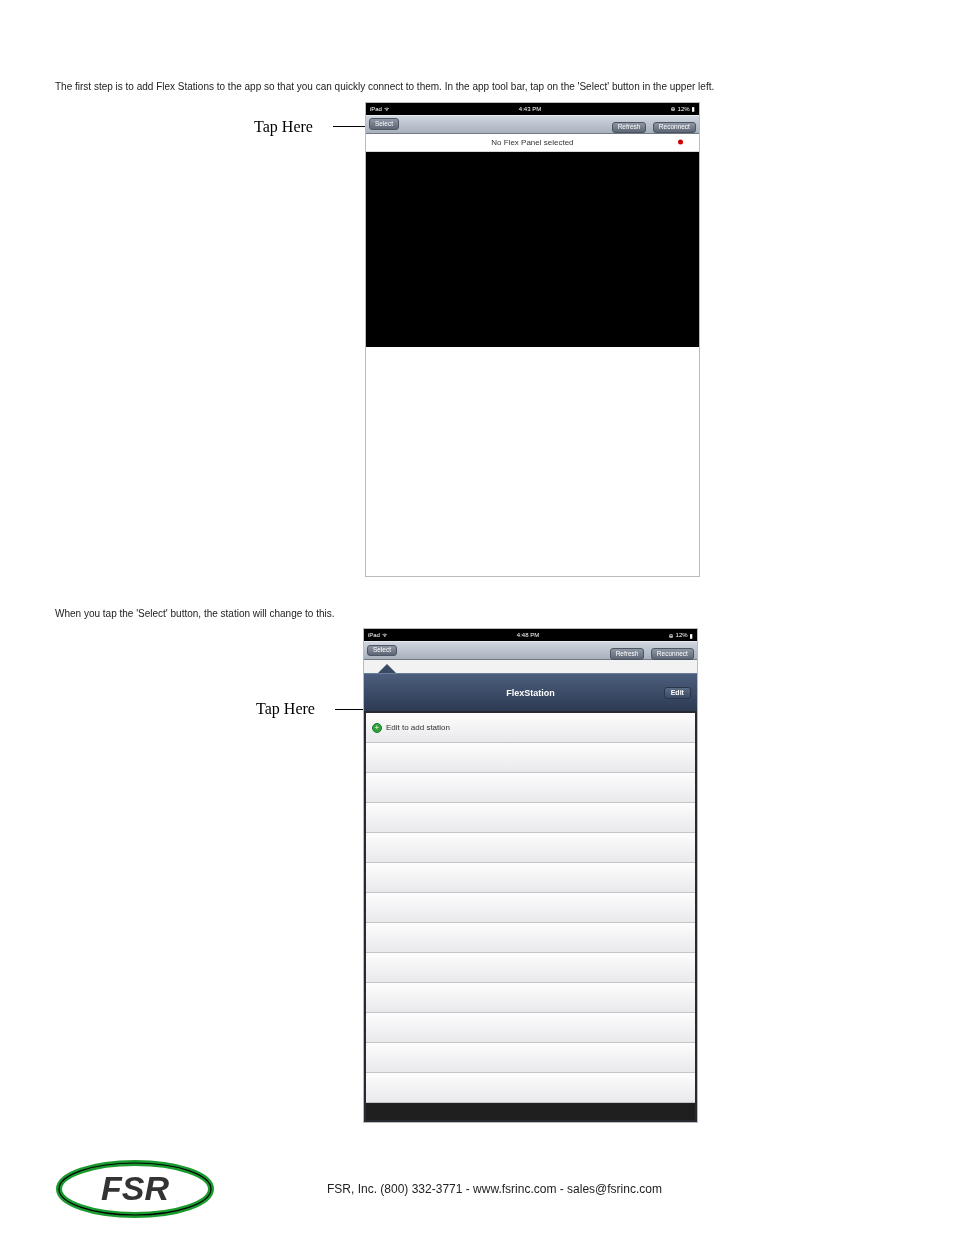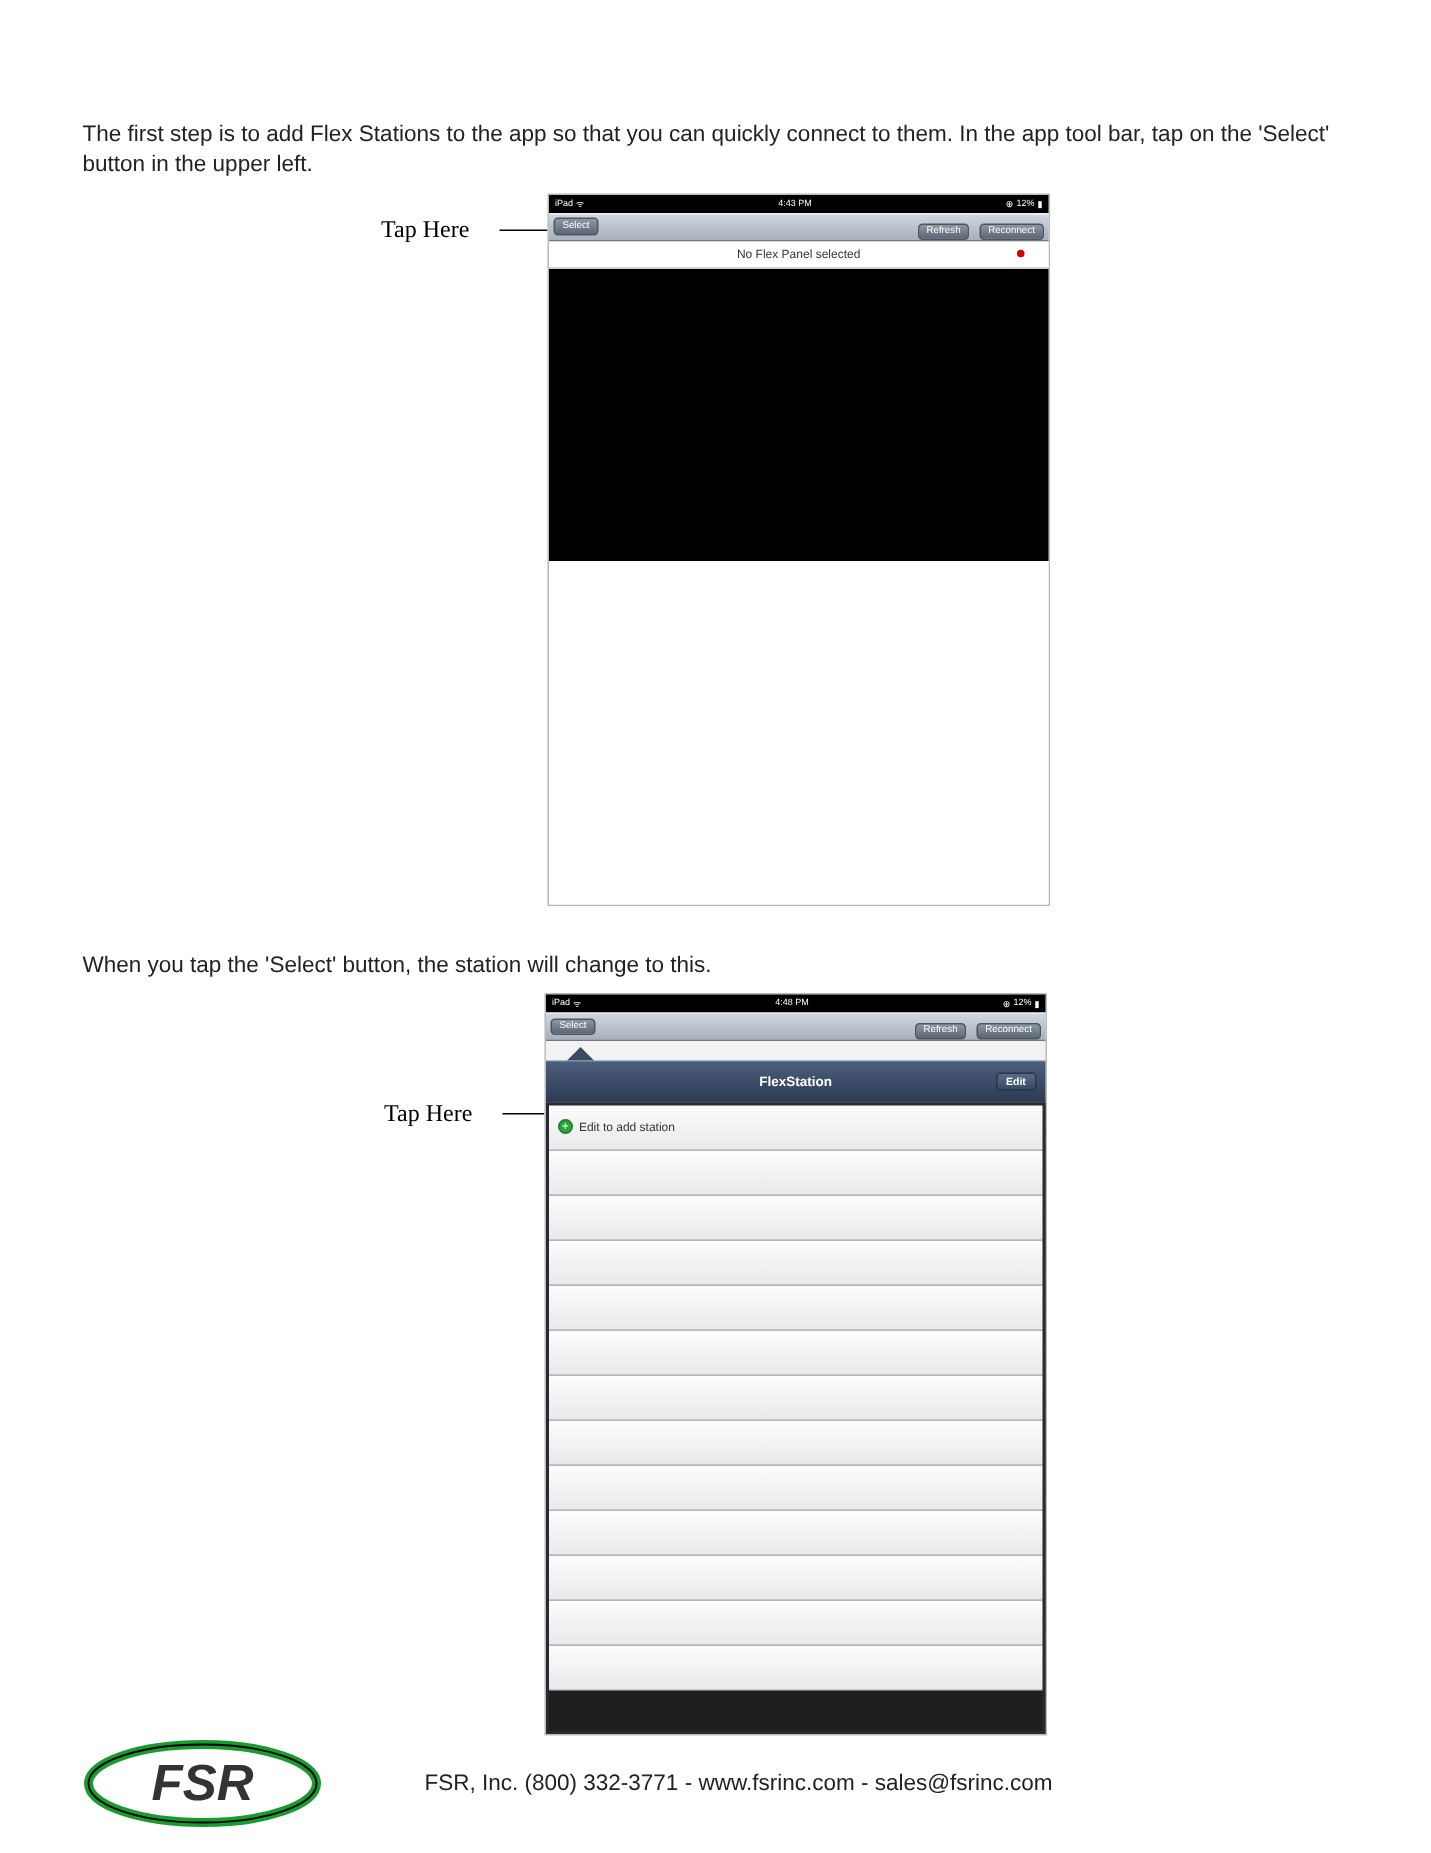--- a/index.html
+++ b/index.html
@@ -1,47 +1,47 @@
 <!DOCTYPE html>
 <html><head>
 <meta charset="utf-8">
 <style>
   *{box-sizing:border-box;margin:0;padding:0}
   body{font-family:Arial,Helvetica,sans-serif;background:#fff;color:#222;width:954px;padding:80px 55px 40px 55px;position:relative;min-height:1235px}
-  .para{font-size:15px;line-height:1.35;margin-bottom:8px}
+  .para{font-size:10px;line-height:1.35;margin-bottom:8px}
   .fig-wrap{display:flex;justify-content:center;margin:8px 0 30px}
   .fig{display:flex;align-items:flex-start}
   .callout{font-family:Georgia,'Times New Roman',serif;font-size:16px;color:#000;white-space:nowrap;display:flex;align-items:center;gap:20px}
   .callout-line{display:inline-block;height:1px;background:#000}
   .ipad{width:335px;border:1px solid #bbb;background:#f2f2f2;display:flex;flex-direction:column;position:relative}
   .statusbar{height:12px;background:#000;color:#fff;font-size:6px;display:flex;align-items:center;padding:0 4px;justify-content:space-between}
   .status-seg{display:flex;align-items:center;gap:2px}
   .toolbar{height:19px;background:linear-gradient(#cfd6df,#a8b0bc);border-top:1px solid #e8ecf1;border-bottom:1px solid #6f7884;display:flex;align-items:center;justify-content:space-between;padding:0 3px}
   .ios-btn{font-size:6.5px;color:#fff;background:linear-gradient(#8e97a4,#5c6674);border:1px solid #4c5561;border-radius:3px;padding:1.5px 5px;line-height:1;display:inline-block}
   .ios-btn + .ios-btn{margin-left:2px}
   .panel-info{height:18px;background:#fff;border-bottom:1px solid #d8d8d8;display:flex;align-items:center;justify-content:center;position:relative;font-size:8px;color:#333}
   .red-dot{position:absolute;right:16px;top:50%;transform:translateY(-50%);width:5px;height:5px;background:#c00;border-radius:50%}
   .black-area{background:#000;height:195px}
   .white-area{background:#fff;flex:1}
   .ipad1{height:475px}
 
   .ipad2{height:495px}
   .pop-arrow{width:0;height:0;border-left:9px solid transparent;border-right:9px solid transparent;border-bottom:9px solid #3a4a63;margin-left:14px;margin-top:4px}
-  .pop-header{height:28px;background:linear-gradient(#4c5e7d,#2c3a52);border-top:1px solid #6a7b97;display:flex;align-items:center;justify-content:center;position:relative;color:#fff;font-size:9px;font-weight:bold}
+  .pop-header{height:38px;background:linear-gradient(#4c5e7d,#2c3a52);border-top:1px solid #6a7b97;display:flex;align-items:center;justify-content:center;position:relative;color:#fff;font-size:9px;font-weight:bold}
   .edit-btn{position:absolute;right:6px;top:50%;transform:translateY(-50%);font-size:7px;color:#fff;background:linear-gradient(#5a6b86,#3b4a63);border:1px solid #2a3547;border-radius:3px;padding:1.5px 6px;line-height:1}
   .list-area{background:#1f1f20;flex:1;padding:0;border:2px solid #282a31}
   .list-row{height:30px;background:linear-gradient(#fdfdfd,#e9e9ec);border-bottom:1px solid #c4c4c8;display:flex;align-items:center;font-size:8px;color:#333}
   .add-row{padding-left:6px}
   .plus-circ{width:10px;height:10px;border-radius:50%;background:#2fa33a;color:#fff;display:flex;align-items:center;justify-content:center;font-size:8px;line-height:1;margin-right:4px;border:1px solid #1d7a26}
   .empty-row{}
 
   .footer{position:absolute;bottom:14px;left:55px;right:55px;display:flex;align-items:center;gap:40px}
   .logo{width:160px;height:65px;position:relative;flex-shrink:0}
   .logo svg{width:100%;height:100%}
-  .footer-text{font-size:15px;margin-left:28px;white-space:nowrap}
+  .footer-text{font-size:12px;margin-left:72px;white-space:nowrap}
 </style>
 </head>
 <body>
 
 <p class="para">The first step is to add Flex Stations to the app so that you can quickly connect to them. In the app tool bar, tap on the 'Select' button in the upper left.</p>
 
 <div class="fig-wrap">
   <div class="fig">
     <div class="callout" style="margin-top:16px">
       <span>Tap Here</span>

